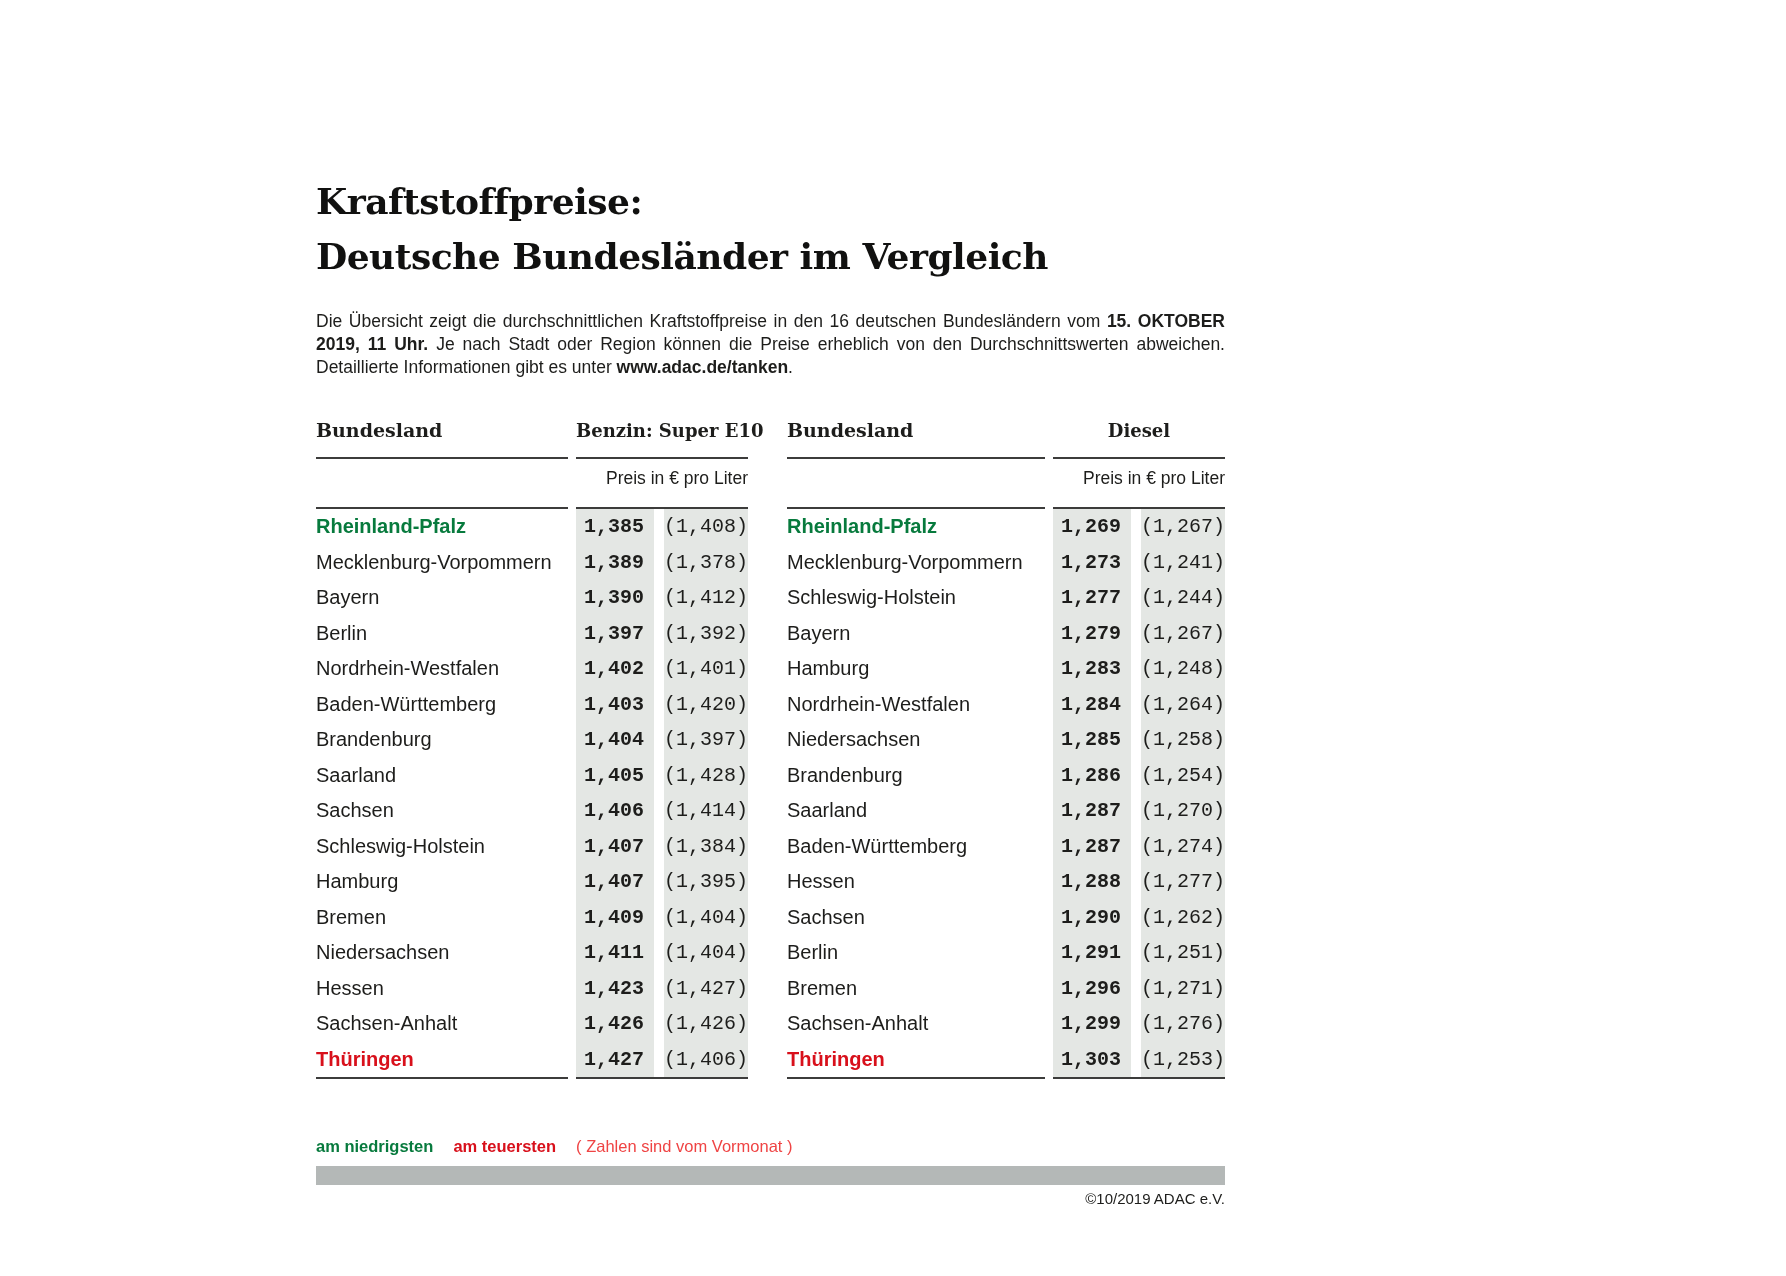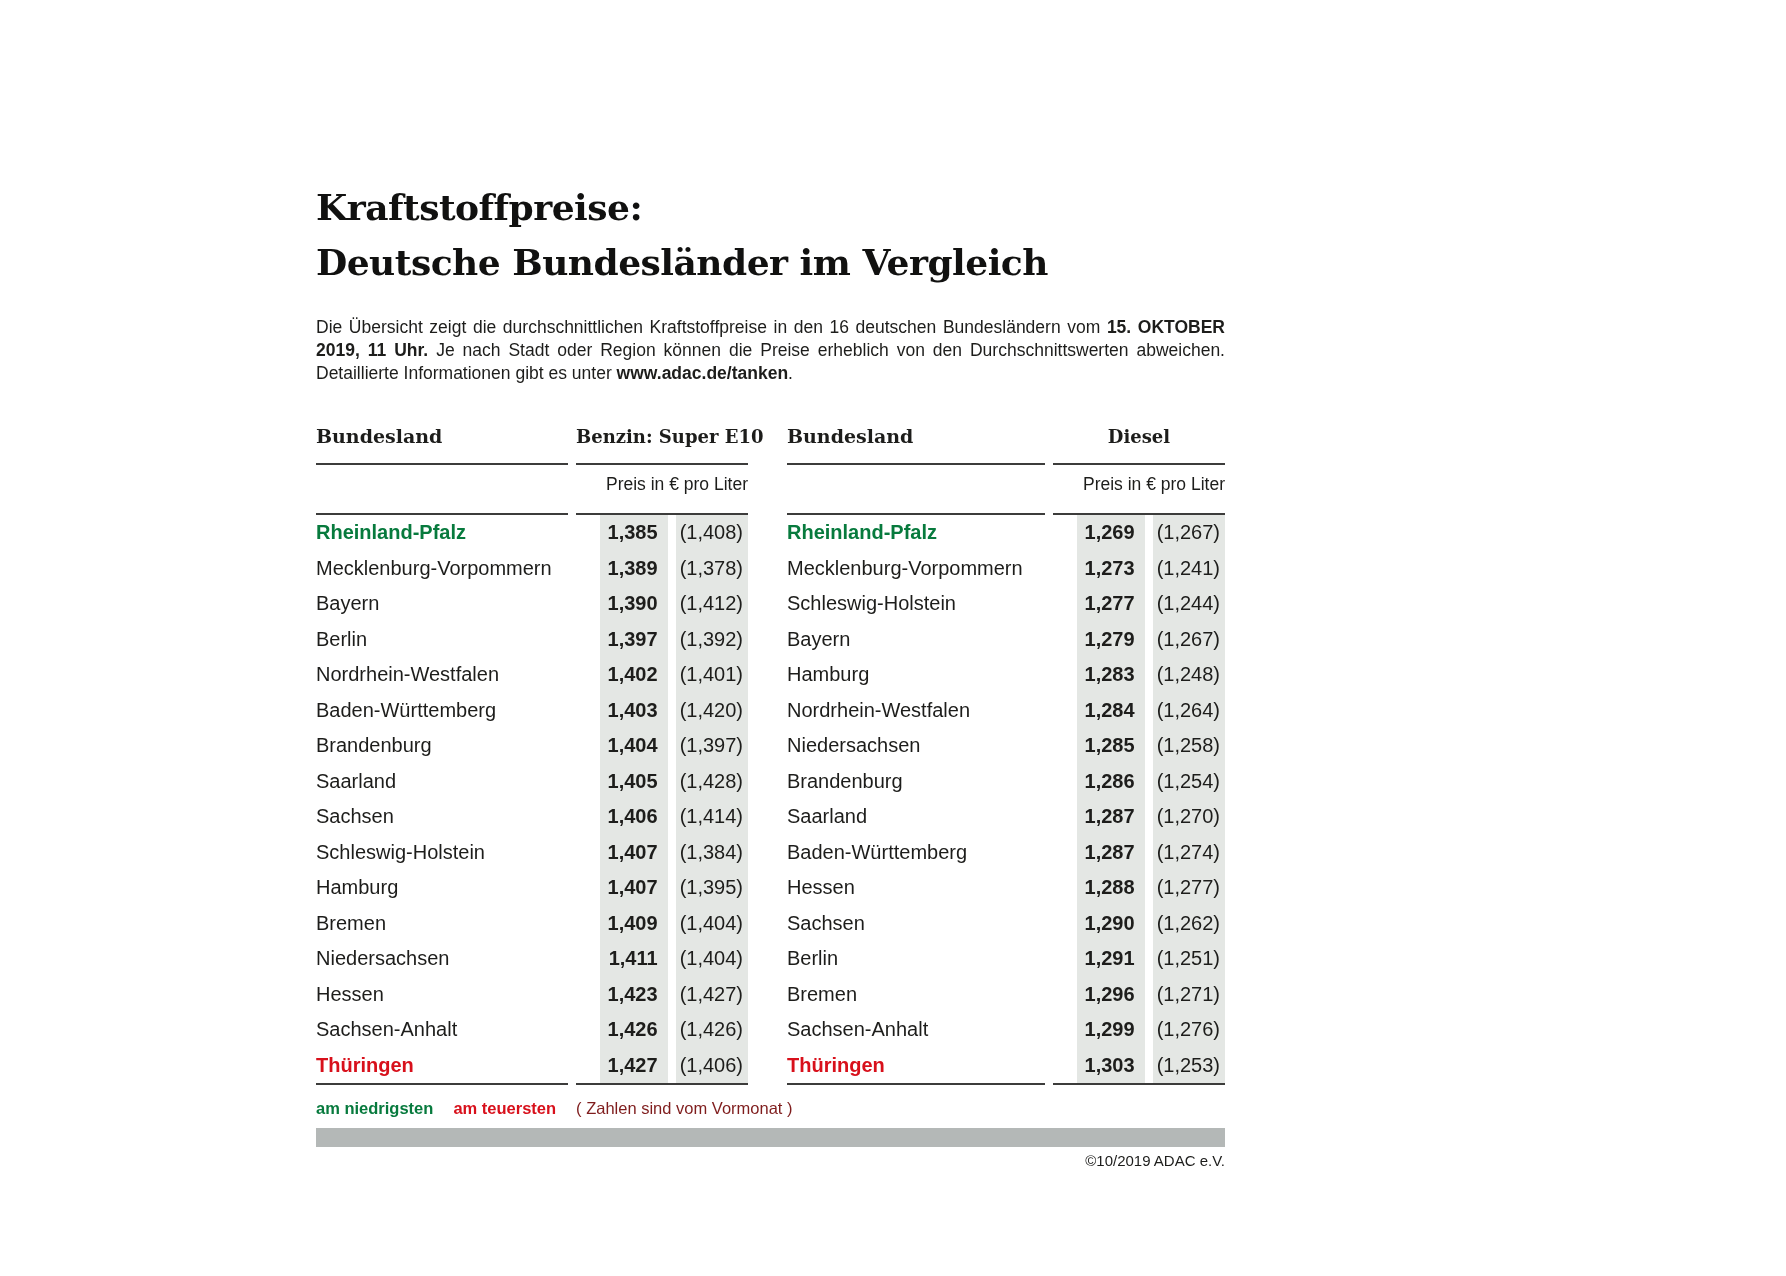--- a/index.html
+++ b/index.html
@@ -4,21 +4,21 @@
 <style>
   html,body{margin:0;padding:0;background:#ffffff;}
   .page{
     position:relative;
     width:1786px;height:1276px;
     background:#ffffff;
     font-family:"Liberation Sans", sans-serif;
     color:#1d1d1b;
     overflow:hidden;
   }
-  .content{position:absolute;left:316px;top:12px;width:909px;}
+  .content{position:absolute;left:316px;top:6px;width:909px;}
 
   
   .title{
     margin-top:168px;
     font-family:"DejaVu Serif", serif;
     font-weight:700;
     font-size:36px;
     line-height:55px;
     letter-spacing:-0.5px;
     color:#111110;
@@ -55,21 +55,21 @@
   .thead2{display:flex;gap:8px;height:50px;box-sizing:border-box;}
   .thead2 .name-cell{flex:1;border-bottom:2px solid #3c3c3b;}
   .thead2 .val-cell{
     width:172px;border-bottom:2px solid #3c3c3b;
     font-size:17.5px;text-align:right;
     padding-top:9px;white-space:nowrap;box-sizing:border-box;
   }
 
   .trow{display:flex;gap:20px;height:35.5px;font-size:20px;}
   .trow .name{flex:1;line-height:35.5px;white-space:nowrap;}
-  .trow .vals{width:148px;display:flex;}
+  .trow .vals{width:172px;display:flex;font-family:Liberation Mono, monospace;}
   .trow .price{
     width:78px;background:var(--cellbg,#e4e7e4);
     text-align:right;padding-right:10px;box-sizing:border-box;
     font-weight:700;line-height:35.5px;
   }
   .trow .colgap{width:10px;background:#ffffff;}
   .trow .paren{
     width:84px;background:var(--cellbg,#e4e7e4);
     text-align:right;padding-right:5px;box-sizing:border-box;
     line-height:35.5px;
@@ -78,21 +78,21 @@
   .trow.high .name{color:var(--red,#d8101b);font-weight:700;}
 
   .tbottom{display:flex;gap:8px;}
   .tbottom .seg1{flex:1;border-top:2px solid #3c3c3b;}
   .tbottom .seg2{width:172px;border-top:2px solid #3c3c3b;}
 
   
   .legend{display:flex;gap:20px;margin-top:14px;align-items:baseline;font-size:16.5px;}
   .legend .low{color:var(--green,#077a3d);font-weight:700;}
   .legend .high{color:var(--red,#d8101b);font-weight:700;}
-  .legend .note{color:#7f1d1d;}
+  .legend .note{color:#ef4444;margin-top:44px;}
 
   .graybar{margin-top:10px;height:19px;width:909px;background:var(--bar,#b4b8b7);}
   .copyright{margin-top:5px;text-align:right;font-size:15px;color:#1d1d1b;}
 </style>
 </head>
 <body>
 
 <div class="page">
   <div class="content">
 

